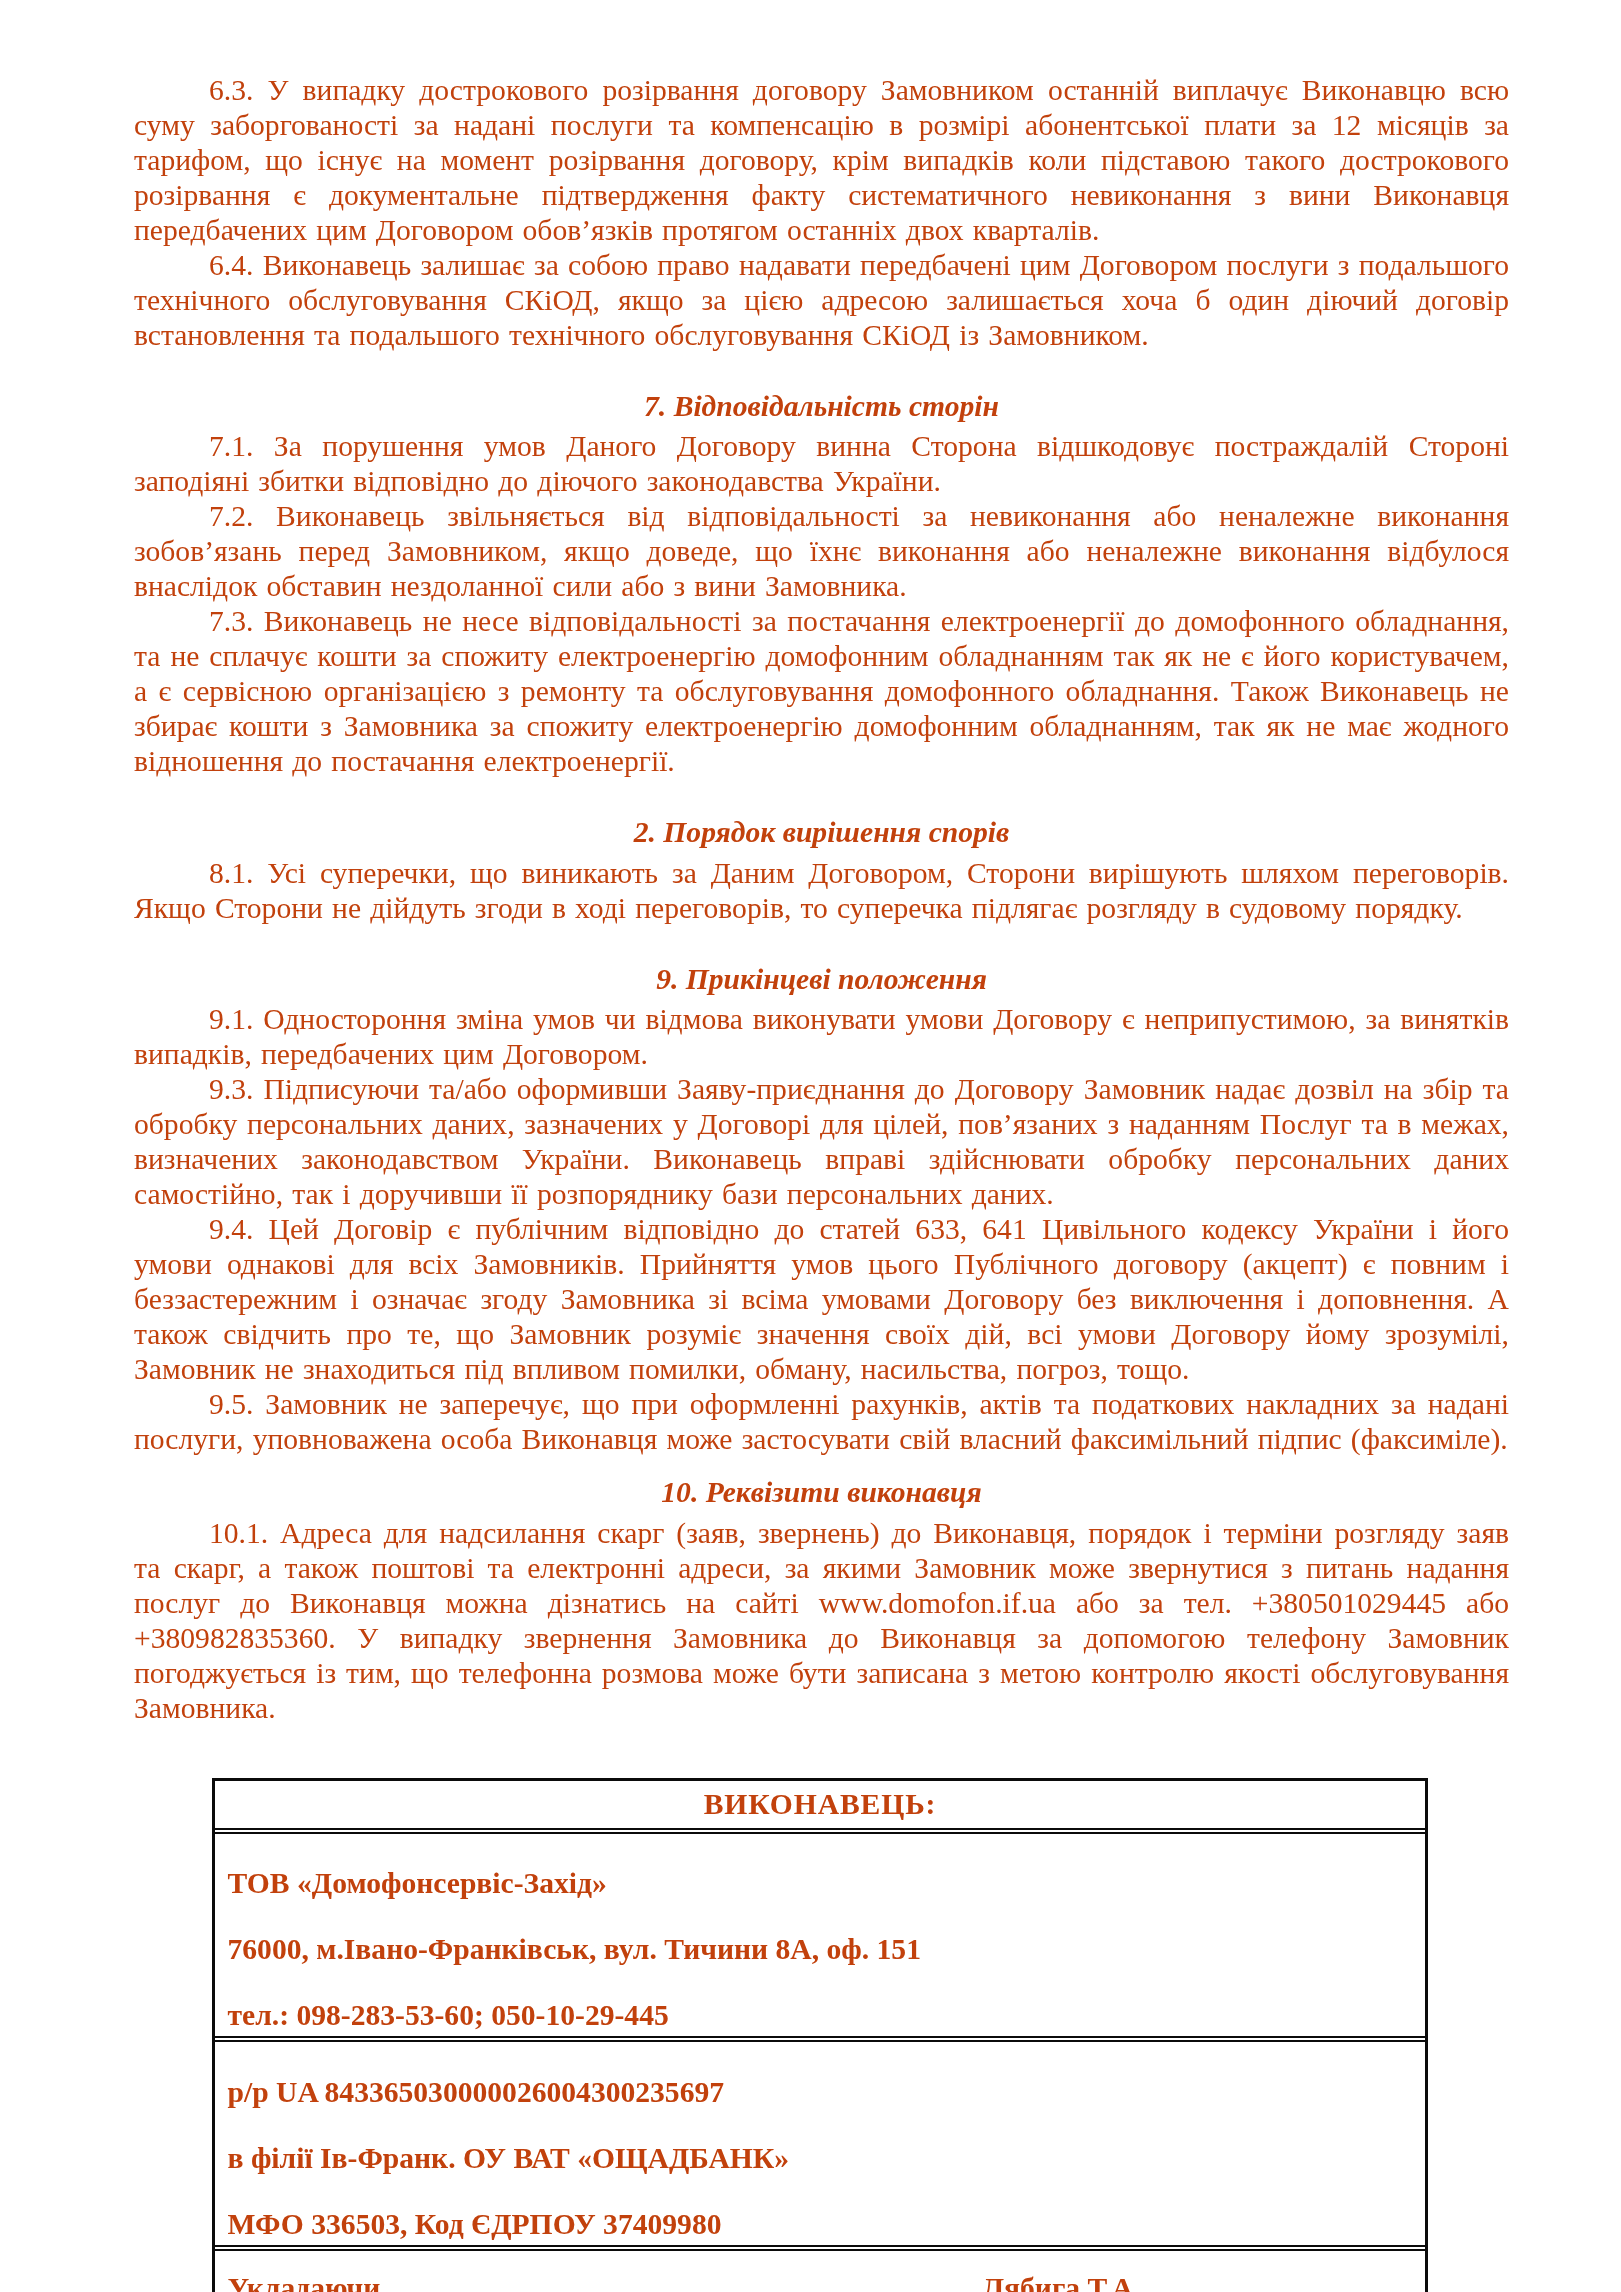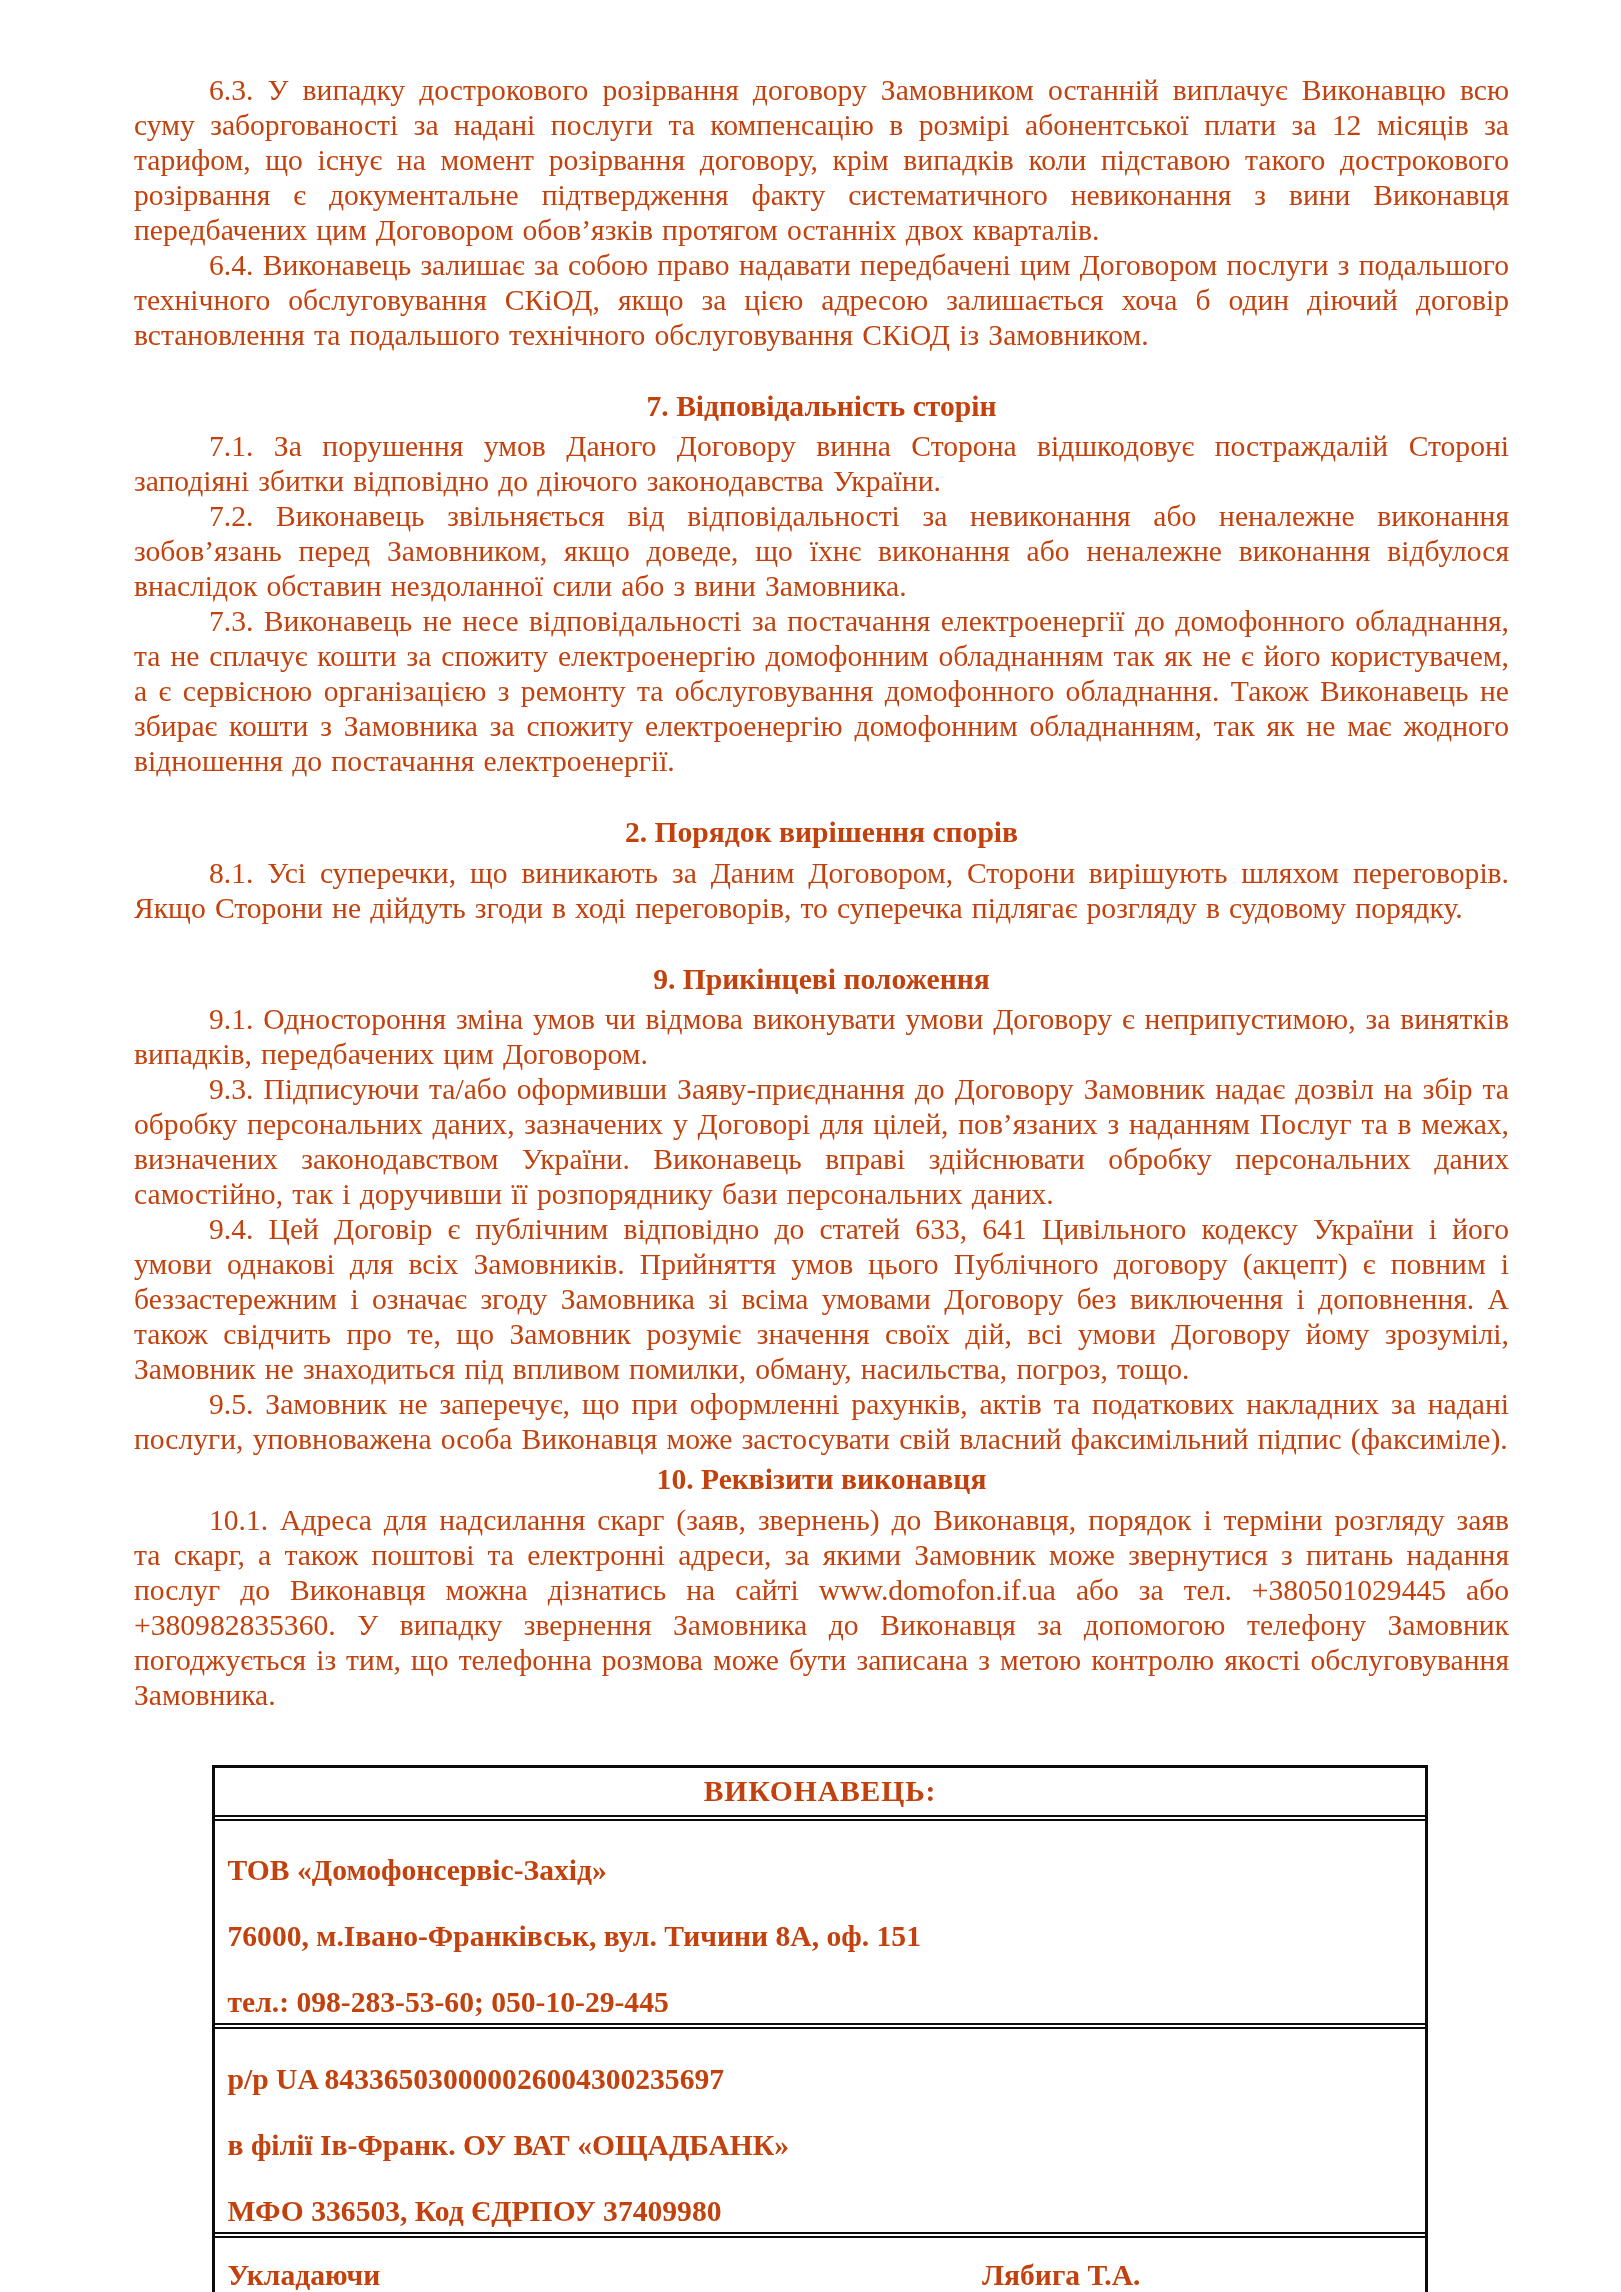--- a/index.html
+++ b/index.html
@@ -26,23 +26,24 @@
     text-align: justify;
     text-indent: 75px;
     word-spacing: 1.8px;
   }
   .heading {
     margin: 36px 0 5.4px 0;
     font-size: 29.6px;
     font-weight: bold;
     text-align: center;
     line-height: 35px;
+    font-style: italic;
   }
   .heading.tight {
-    margin-top: 5px;
+    margin-top: 18px;
   }
   .exec-table {
     margin: 52px 0 0 78px;
     width: 1216px;
     box-sizing: border-box;
     border: 3.6px solid #0b0b0b;
     font-weight: bold;
   }
   .t-header {
     height: 47px;

